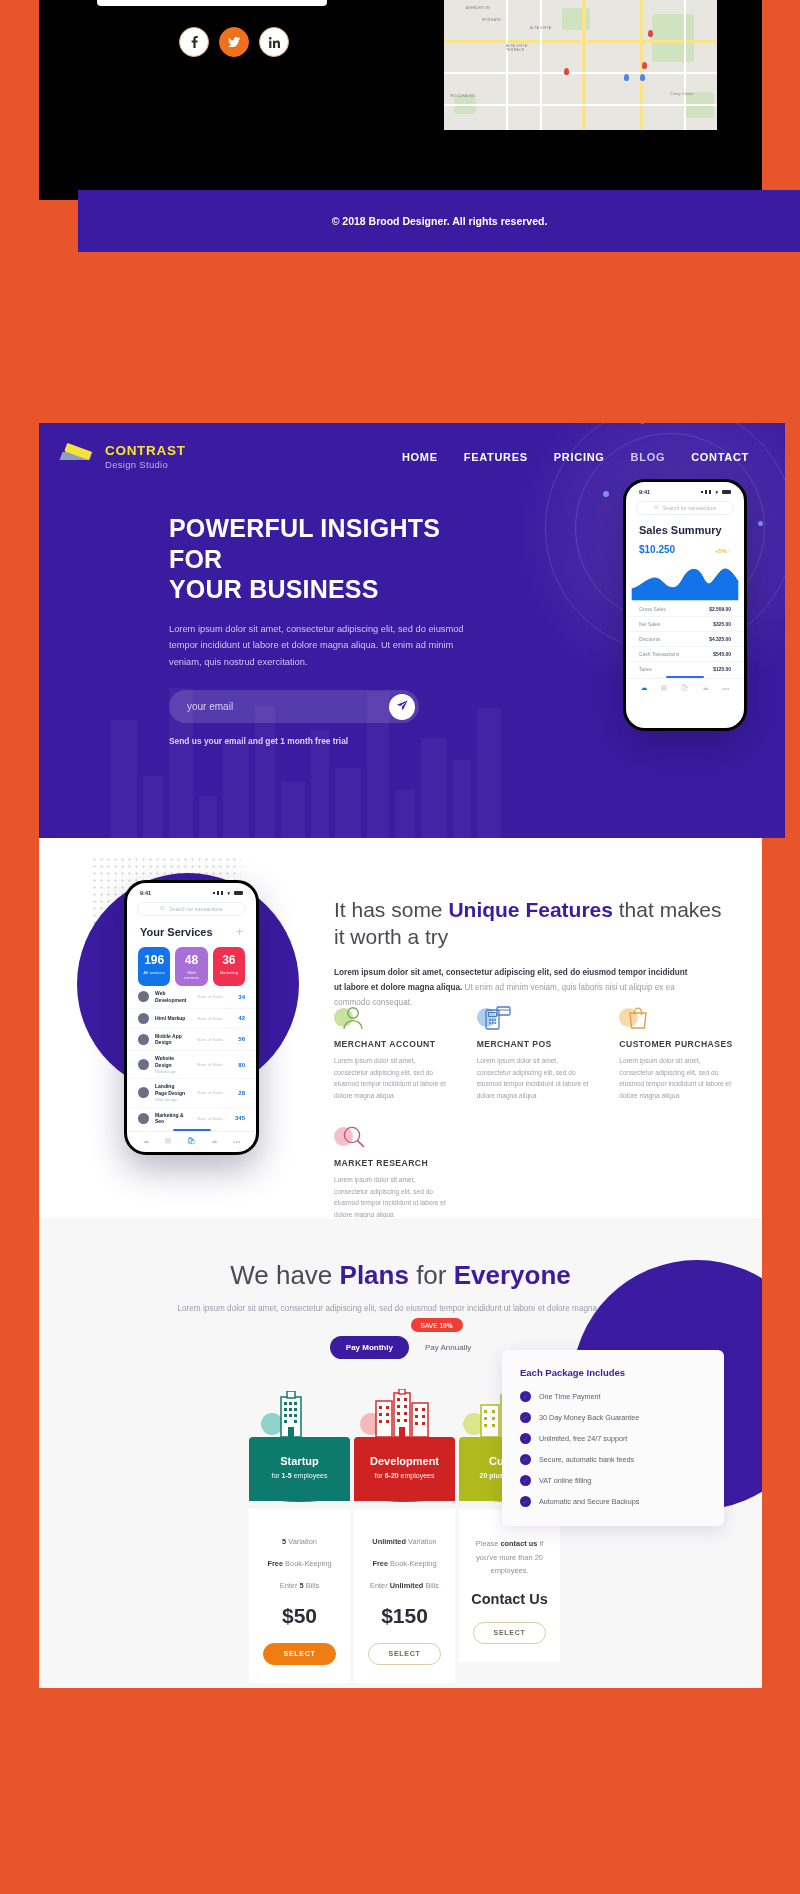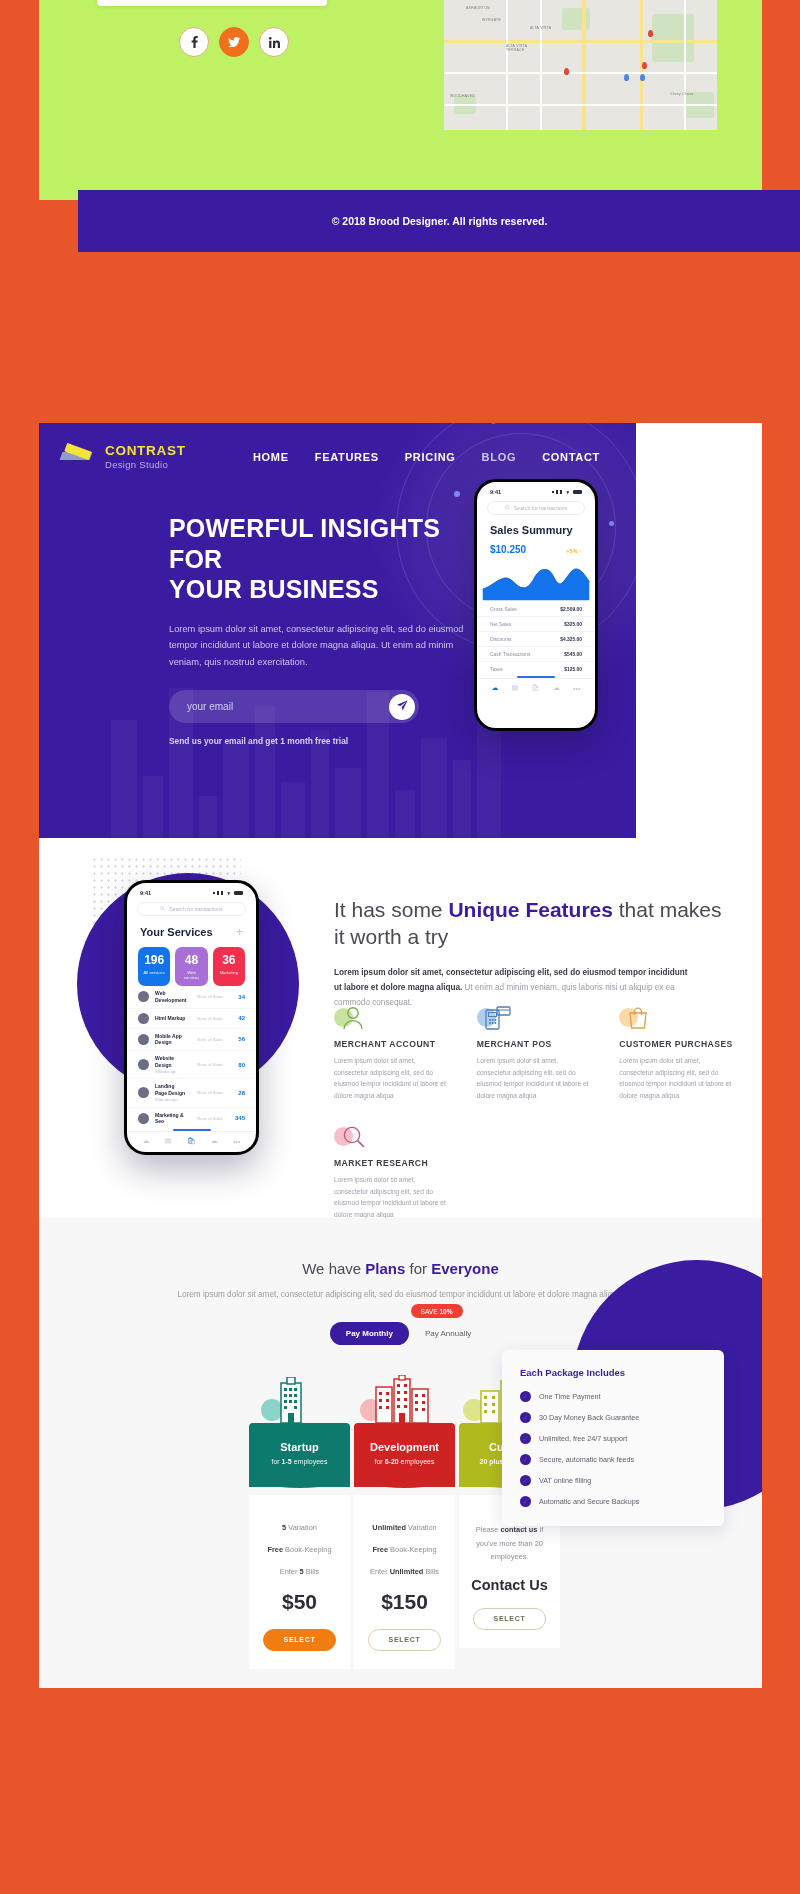--- a/index.html
+++ b/index.html
@@ -9,21 +9,21 @@
     font-family: "Liberation Sans", sans-serif;
     -webkit-font-smoothing: antialiased;
   }
   body { width: 800px; height: 1894px; overflow: hidden; position: relative; }
 
   .page-wrap { width: 800px; }
 
   
   .prev-footer {
     position: absolute; left: 39px; top: 0; width: 723px; height: 200px;
-    background: #bef264;
+    background: #000000;
   }
   .prev-card-stub {
     position: absolute; left: 58px; top: -40px; width: 230px; height: 46px;
     background: #ffffff; border-radius: 4px; box-shadow: 0 1px 4px rgba(0,0,0,.10);
   }
   .social-row {
     position: absolute; left: 140px; top: 27px; display: flex; gap: 10px; align-items: center;
   }
   .social-btn {
     width: 30px; height: 30px; border-radius: 50%; display: flex;
@@ -51,21 +51,21 @@
   .copyright-bar span { color:#fff; font-size: 10.5px; font-weight: bold; }
 
   
   .site {
     position: absolute; left: 39px; top: 423px; width: 723px;
     background: #ffffff;
   }
 
   
   .hero {
-    position: relative; width: 597px; height: 415px;
+    position: relative; width: 746px; height: 415px;
     background: #3b1ba0; overflow: hidden;
   }
   .hero-bars { position:absolute; left:0; bottom:0; width:100%; height:210px; }
   .hero-bars i { position:absolute; bottom:0; background: rgba(255,255,255,.045); }
   .hero-glow {
     position:absolute; right:-60px; top:-55px; width:330px; height:330px;
     border-radius:50%; background: radial-gradient(circle at 50% 50%, rgba(255,255,255,.11) 0%, rgba(255,255,255,.045) 48%, rgba(255,255,255,0) 70%);
   }
   .hero-ring {
     position:absolute; border-radius:50%; border:1px solid rgba(255,255,255,.13);
@@ -214,21 +214,21 @@
   .feat-item h4 { font-size:8.6px; letter-spacing:.45px; color:#3d3d48; font-weight:bold; }
   .feat-item p { margin-top:6px; font-size:6.6px; line-height:1.75; color:#a0a0ad; }
 
   
   .pricing { position:relative; width:723px; height:470px; background:#f7f7f8; overflow:hidden; }
   .price-blob {
     position:absolute; right:-60px; top: 42px; width: 250px; height: 250px;
     border-radius:50%; background:#3b1ba0;
   }
   .price-head { padding-top: 42px; text-align:center; }
-  .price-head h2 { font-size:15px; color:#4a4a55; font-weight:400;text-align:center; }
+  .price-head h2 { font-size:26px; color:#4a4a55; font-weight:400;text-align:center; }
   .price-head h2 b { color:#3b1ba0; font-weight:bold; }
   .price-head p { margin-top:10px; font-size:8.2px; line-height:1.85; color:#9b9ba8; }
 
   .toggle-row {
     position:relative; margin-top:20px; display:flex; align-items:center;
     justify-content:center; gap:16px;
   }
   .pay-monthly {
     background:#3b1ba0; color:#fff; font-size:8px; font-weight:bold;
     padding:7px 16px; border-radius:14px; border:none; cursor:pointer;

